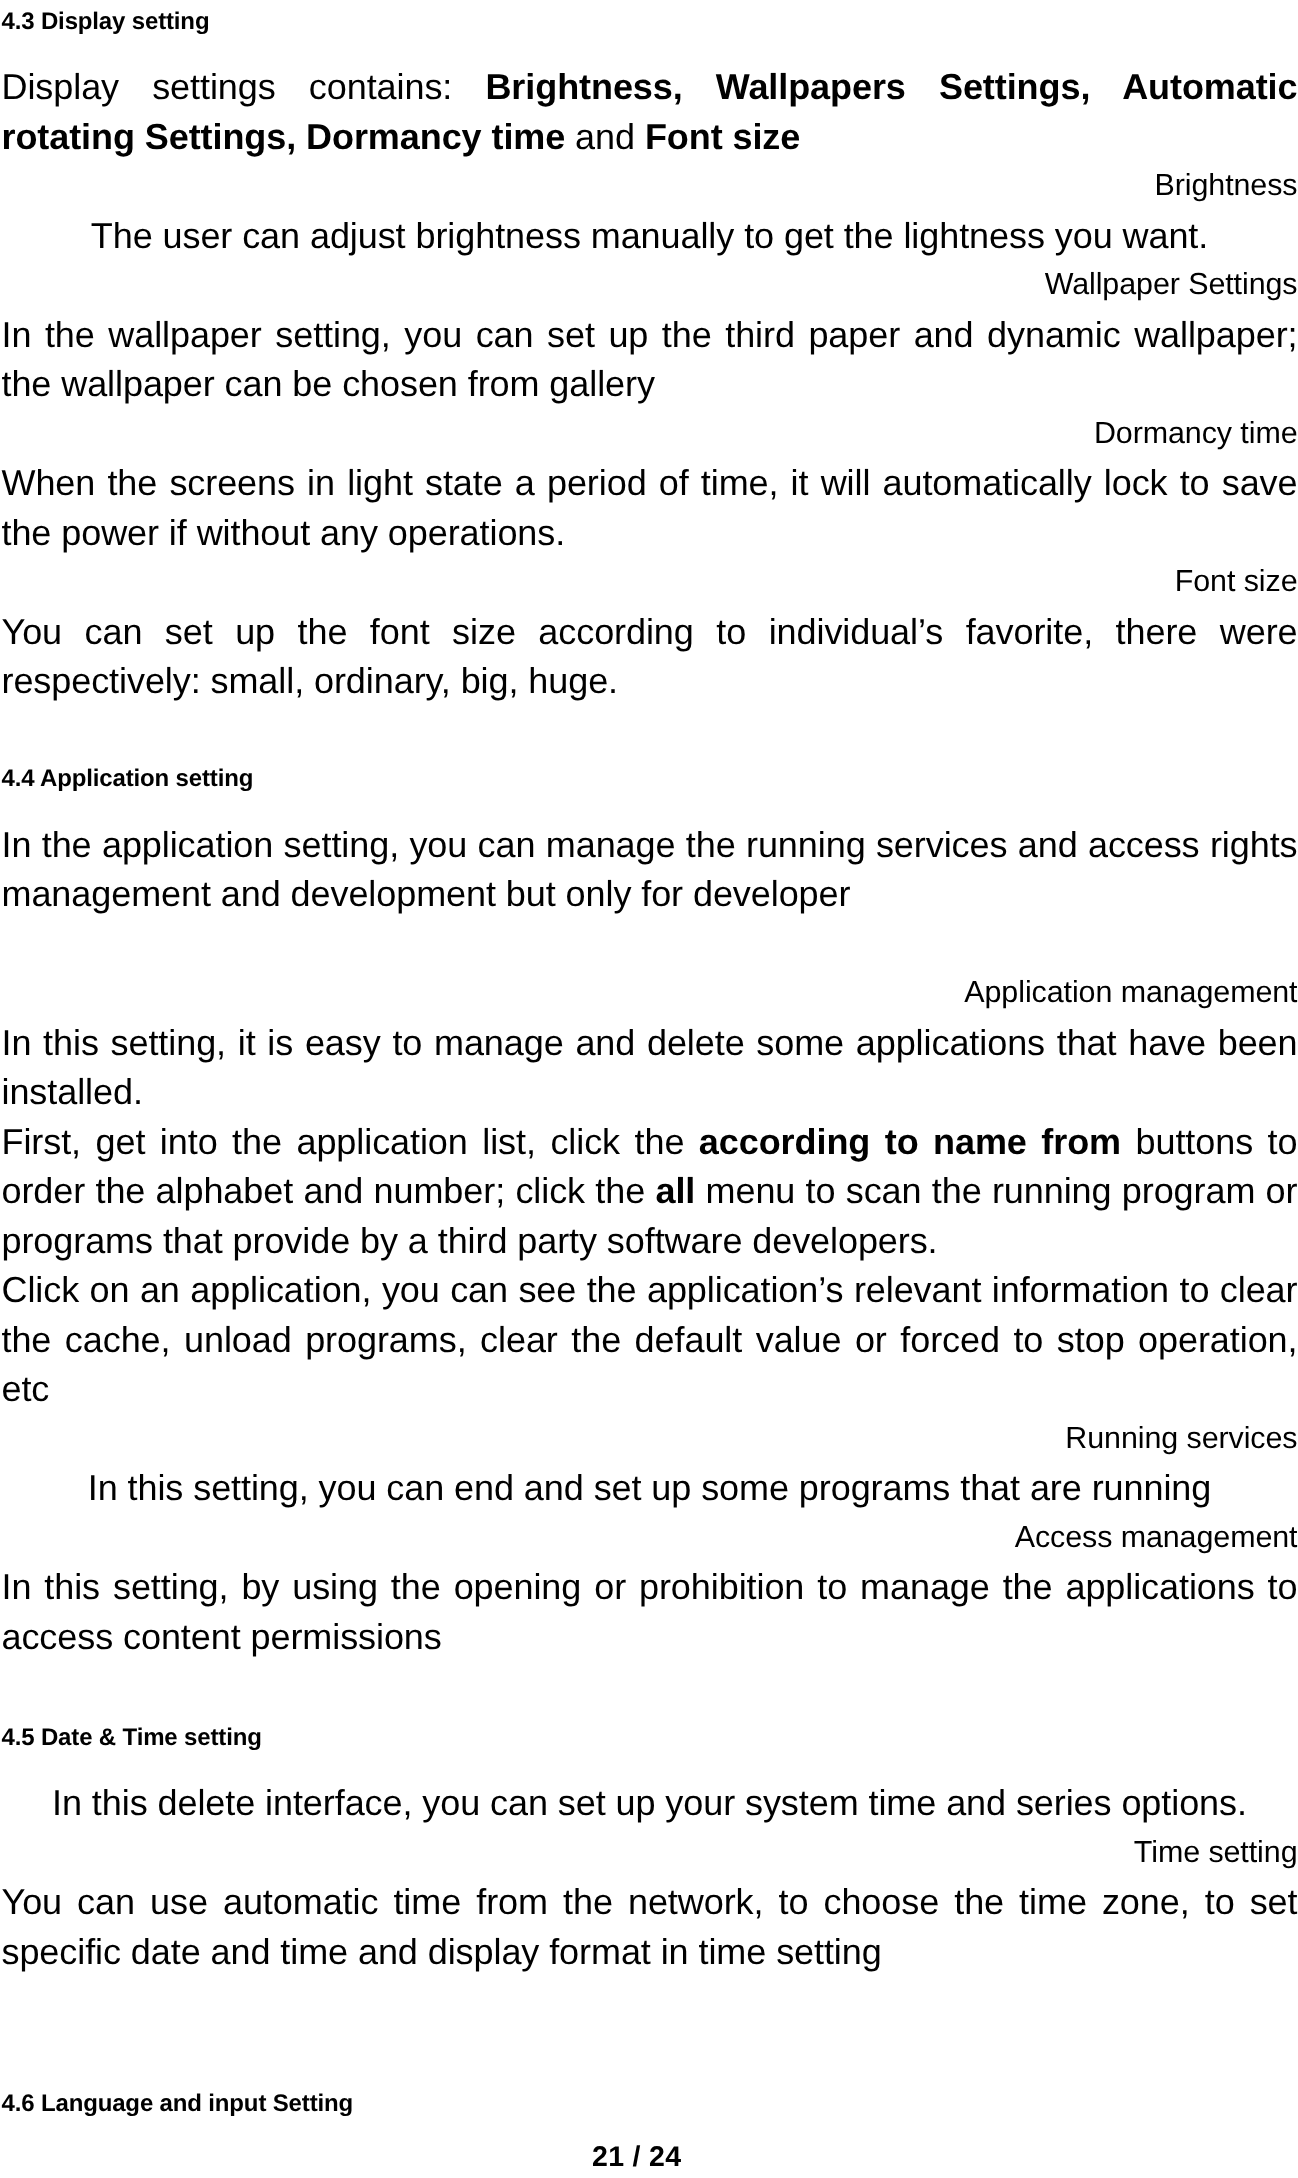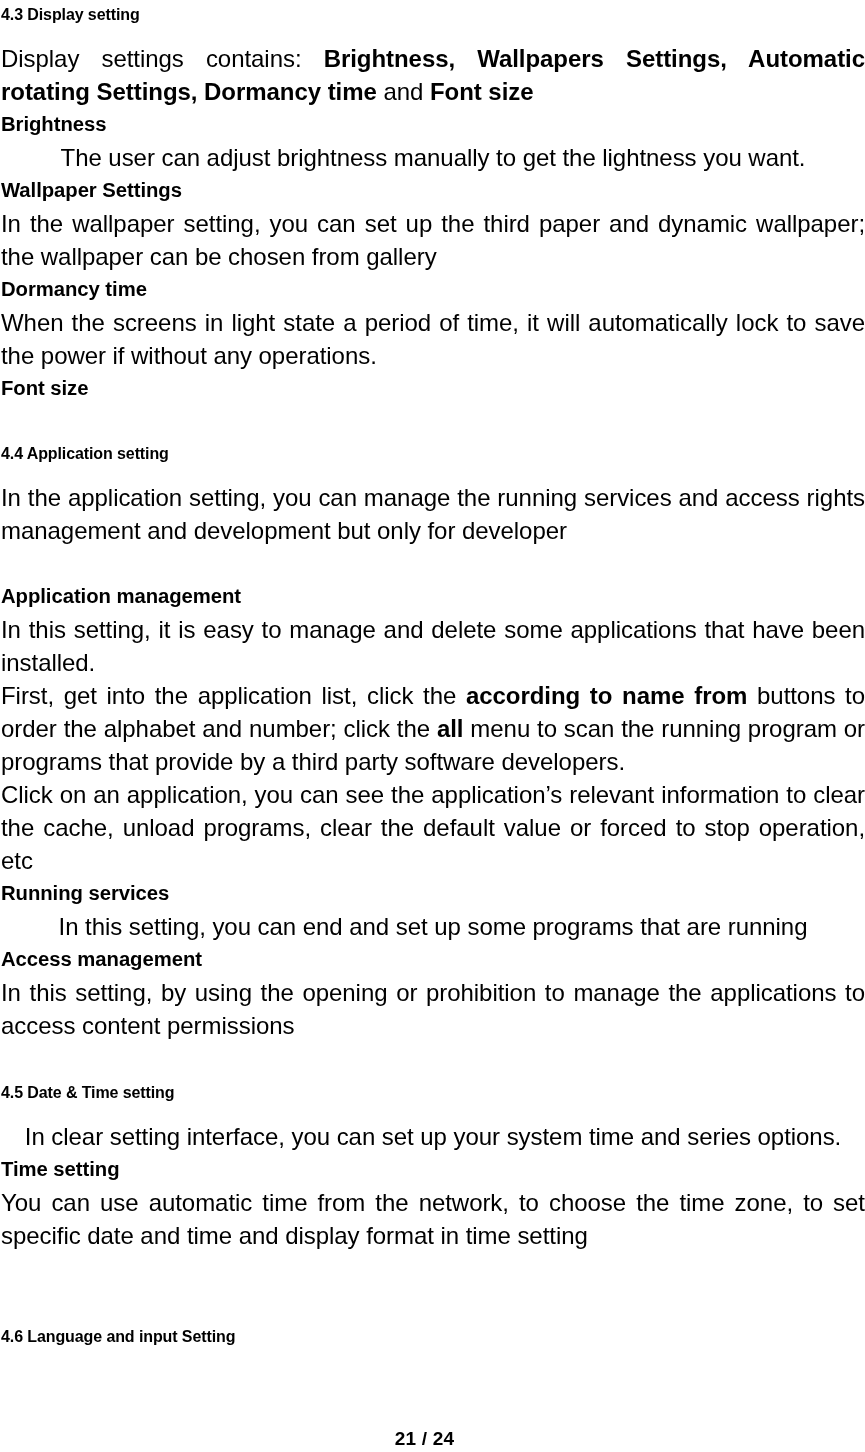--- a/index.html
+++ b/index.html
@@ -40,25 +40,25 @@
     padding: 0;
     text-align: justify;
     text-justify: inter-word;
     letter-spacing: -0.05px;
   }
   p.para.nojust {
     text-align: center;
   }
   p.subheading {
     font-size: 20.3px;
-    font-weight: bold;
+    font-weight: normal;
     line-height: 33px;
     margin: 0;
     padding: 0;
-    text-align: left;
+    text-align: right;
     letter-spacing: -0.05px;
   }
   .spacer-line { height: 33px; }
   .spacer-gap-44 { height: 34px; }
   .spacer-gap-45 { height: 36px; }
   .spacer-gap-46 { height: 70px; }
   .after-h2 { height: 12px; }
   .footer {
     position: absolute;
     left: 0;
@@ -90,20 +90,21 @@
     <p class="subheading">Wallpaper Settings</p>
 
     <p class="para">In the wallpaper setting, you can set up the third paper and dynamic wallpaper; the wallpaper can be chosen from gallery</p>
 
     <p class="subheading">Dormancy time</p>
 
     <p class="para">When the screens in light state a period of time, it will automatically lock to save the power if without any operations.</p>
 
     <p class="subheading">Font size</p>
 
+    <p class="para">You can set up the font size according to individual’s favorite, there were respectively: small, ordinary, big, huge.</p>
 
     <div class="spacer-gap-44"></div>
 
     <h2 class="section-heading">4.4 Application setting</h2>
     <div class="after-h2"></div>
 
     <p class="para">In the application setting, you can manage the running services and access rights management and development but only for developer</p>
 
     <div class="spacer-line"></div>
 
@@ -121,21 +122,21 @@
 
     <p class="subheading">Access management</p>
 
     <p class="para">In this setting, by using the opening or prohibition to manage the applications to access content permissions</p>
 
     <div class="spacer-gap-45"></div>
 
     <h2 class="section-heading">4.5 Date &amp; Time setting</h2>
     <div class="after-h2"></div>
 
-    <p class="para nojust">In clear setting interface, you can set up your system time and series options.</p>
+    <p class="para nojust">In this delete interface, you can set up your system time and series options.</p>
 
     <p class="subheading">Time setting</p>
 
     <p class="para">You can use automatic time from the network, to choose the time zone, to set specific date and time and display format in time setting</p>
 
     <div class="spacer-gap-46"></div>
 
     <h2 class="section-heading">4.6 Language and input Setting</h2>
 
   </div>

